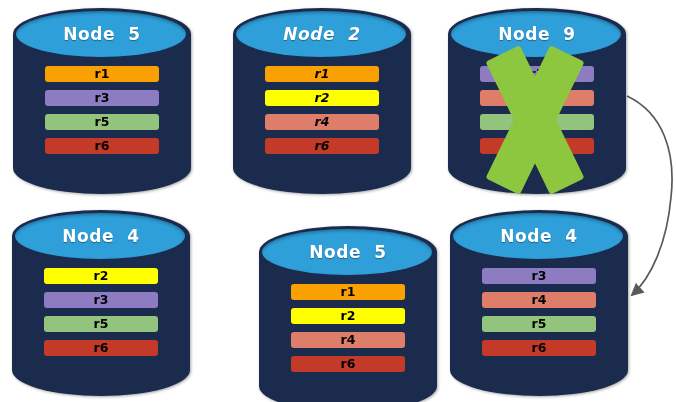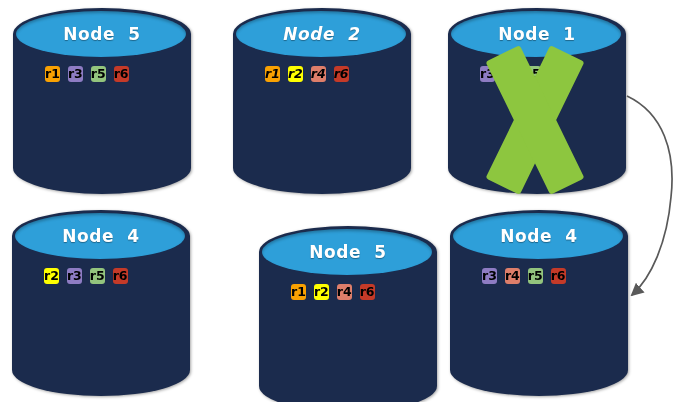--- a/index.html
+++ b/index.html
@@ -51,21 +51,21 @@
     word-spacing: 7px;
     letter-spacing: 0.5px;
     text-shadow: 0 1px 1px rgba(0,0,0,0.35);
   }
   .bars {
     position: absolute;
     left: 32px;
     right: 32px;
     top: 58px;
     display: flex;
-    flex-direction: row;
+    flex-direction: column;
     gap: 8px;
   }
   .bar {
     height: 16px;
     line-height: 16px;
     border-radius: 3px;
     text-align: center;
     color: #000000;
     font-size: 12.5px;
     font-weight: bold;
@@ -118,21 +118,21 @@
       <div class="bar" style="background-color: rgb(249, 161, 2);">r1</div>
       <div class="bar" style="background-color: rgb(255, 255, 0);">r2</div>
       <div class="bar" style="background-color: rgb(222, 126, 106);">r4</div>
       <div class="bar" style="background-color: rgb(196, 58, 40);">r6</div>
     </div>
   </div>
 
   <div class="cyl" style="left:448px; top:8px;">
     <div class="shell" style="background-color: rgb(27, 43, 77);"></div>
     <div class="top-ellipse" style="background-color: rgb(46, 159, 217);"></div>
-    <div class="node-title">Node 1</div>
+    <div class="node-title">Node 9</div>
     <div class="bars">
       <div class="bar" style="background-color: rgb(142, 124, 195);">r3</div>
       <div class="bar" style="background-color: rgb(222, 126, 106);">r4</div>
       <div class="bar" style="background-color: rgb(147, 196, 125);">r5</div>
       <div class="bar" style="background-color: rgb(196, 58, 40);">r6</div>
     </div>
     <div class="xmark">
       <div class="x-arm arm-a" style="background-color: rgb(141, 198, 63);"></div>
       <div class="x-arm arm-b" style="background-color: rgb(141, 198, 63);"></div>
     </div>

